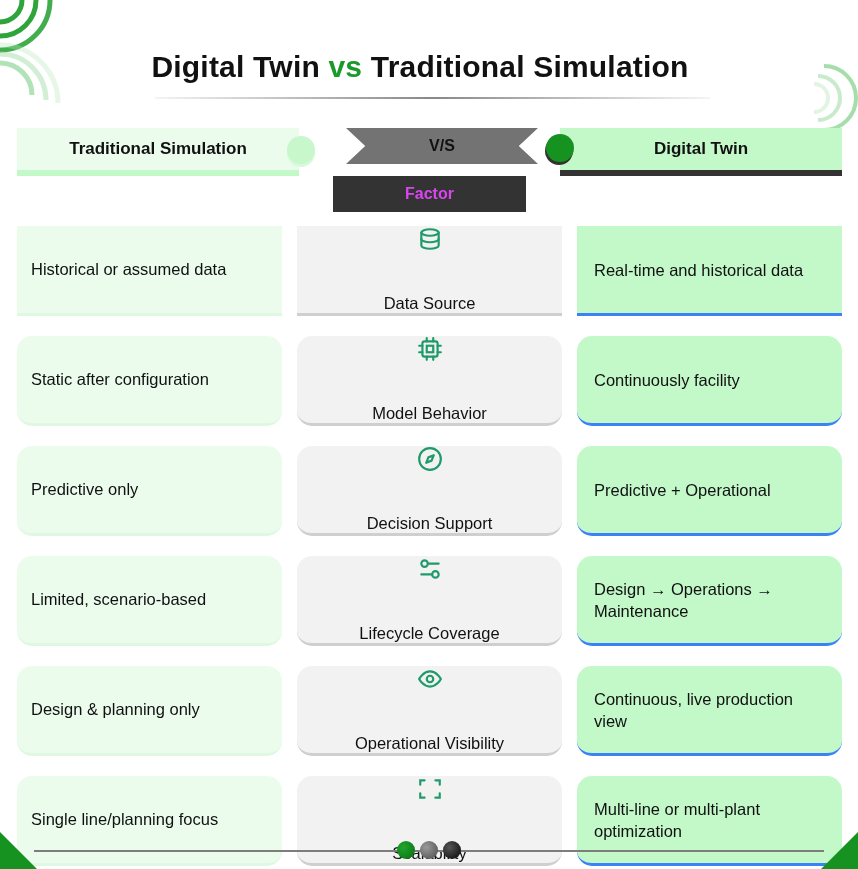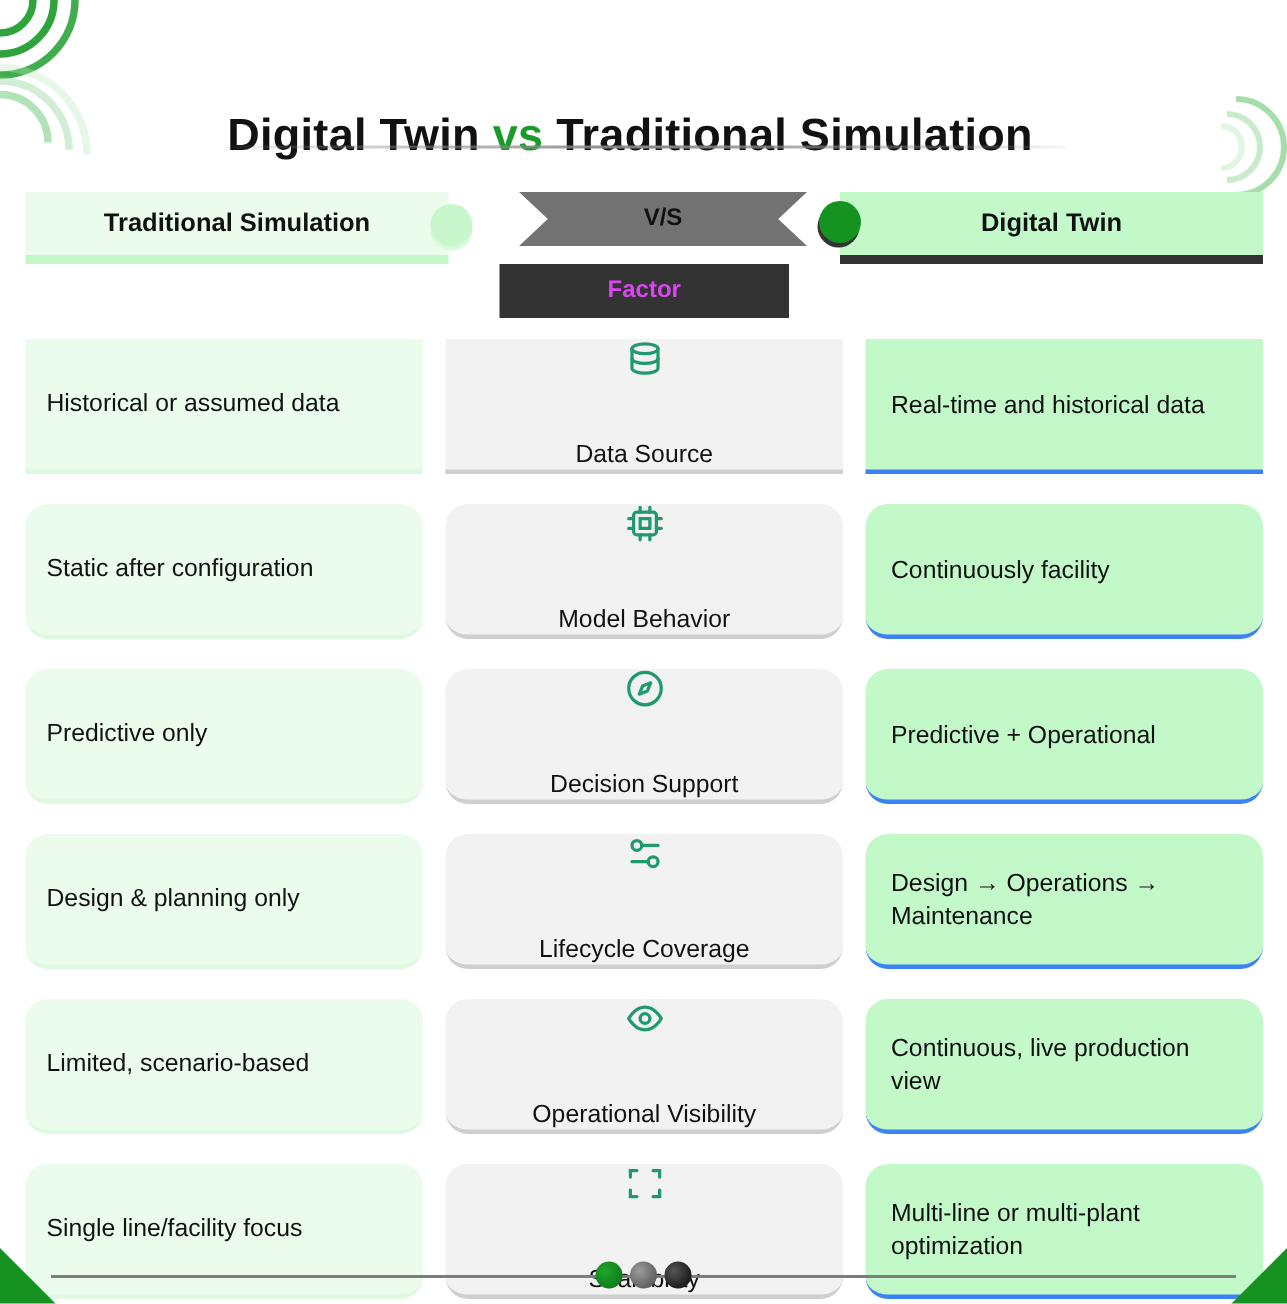--- a/index.html
+++ b/index.html
@@ -9,21 +9,21 @@
     }
     .abs { position: absolute; }
 
     
     .deco-tl { left: -40px; top: -45px; width: 110px; height: 190px; }
     .deco-tr { right: -6px; top: 58px; width: 50px; height: 80px; }
 
     
     .title {
       left: 0; top: 50px; width: 840px; text-align: center;
-      font-size: 30px; font-weight: 700; letter-spacing: 0.2px; color: #111; margin-top: 24px;
+      font-size: 30px; font-weight: 700; letter-spacing: 0.2px; color: #111;
     }
     .title .vs { color: #1a9a2a; }
     .title-rule {
       left: 155px; top: 97px; width: 555px; height: 2px;
       background: linear-gradient(90deg, rgba(150,150,150,0.1), #888 50%, rgba(150,150,150,0.1));
     }
 
     
     .hdr-left {
       left: 17px; top: 128px; width: 282px; height: 42px; background: #ebfced;
@@ -114,23 +114,23 @@
 <div class="abs factor-bar">Factor</div>
 
 <div class="abs hdr-right">Digital Twin</div>
 <div class="abs hdr-right-dot-shadow"></div>
 <div class="abs hdr-right-dot"></div>
 
 <div class="abs col col-left">
   <div class="row">Historical or assumed data</div>
   <div class="row">Static after configuration</div>
   <div class="row">Predictive only</div>
+  <div class="row">Limited, scenario-based</div>
   <div class="row">Design &amp; planning only</div>
-  <div class="row">Limited, scenario-based</div>
-  <div class="row">Single line/facility focus</div>
+  <div class="row">Single line/planning focus</div>
 </div>
 
 <div class="abs col col-mid">
   <div class="row">
     <span class="icon">
       <svg viewBox="0 0 24 24" fill="none" stroke="#1f9a6a" stroke-width="2" stroke-linecap="round">
           <ellipse cx="12" cy="6" rx="8" ry="3"></ellipse>
           <path d="M4 6v12c0 1.7 3.6 3 8 3s8-1.3 8-3V6"></path>
           <path d="M4 12c0 1.7 3.6 3 8 3s8-1.3 8-3"></path>
         </svg>

